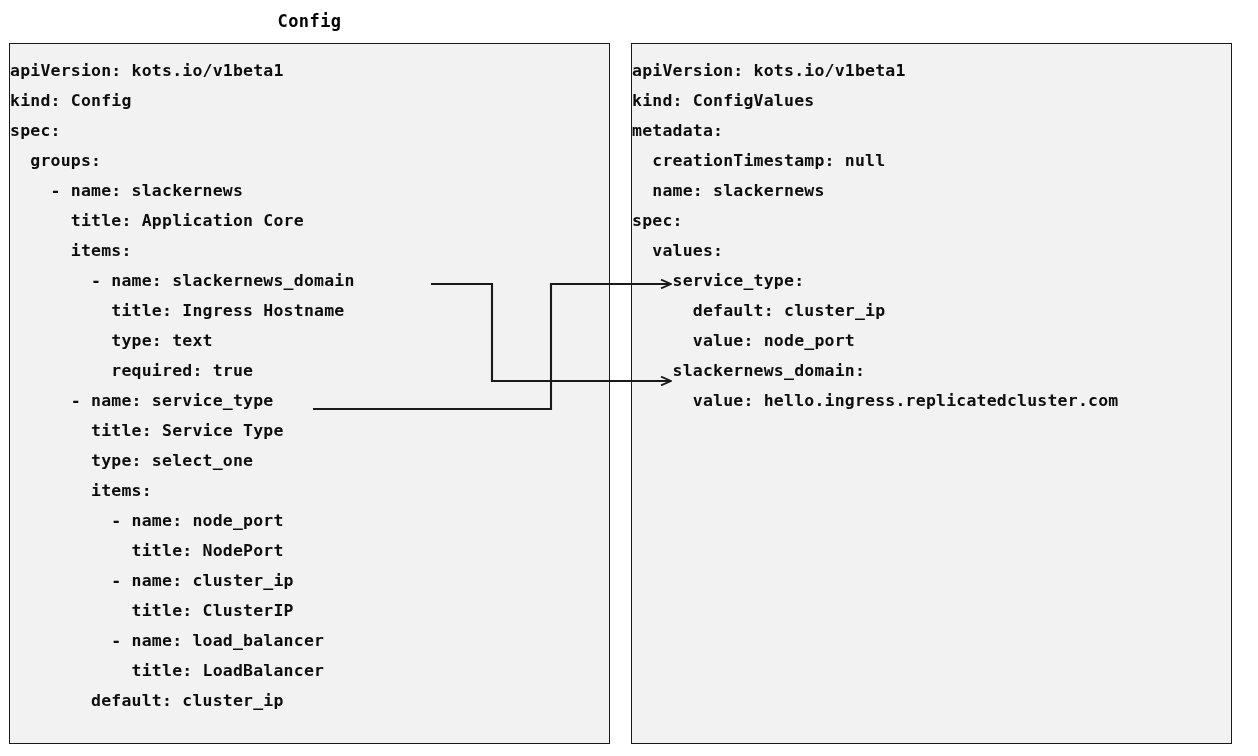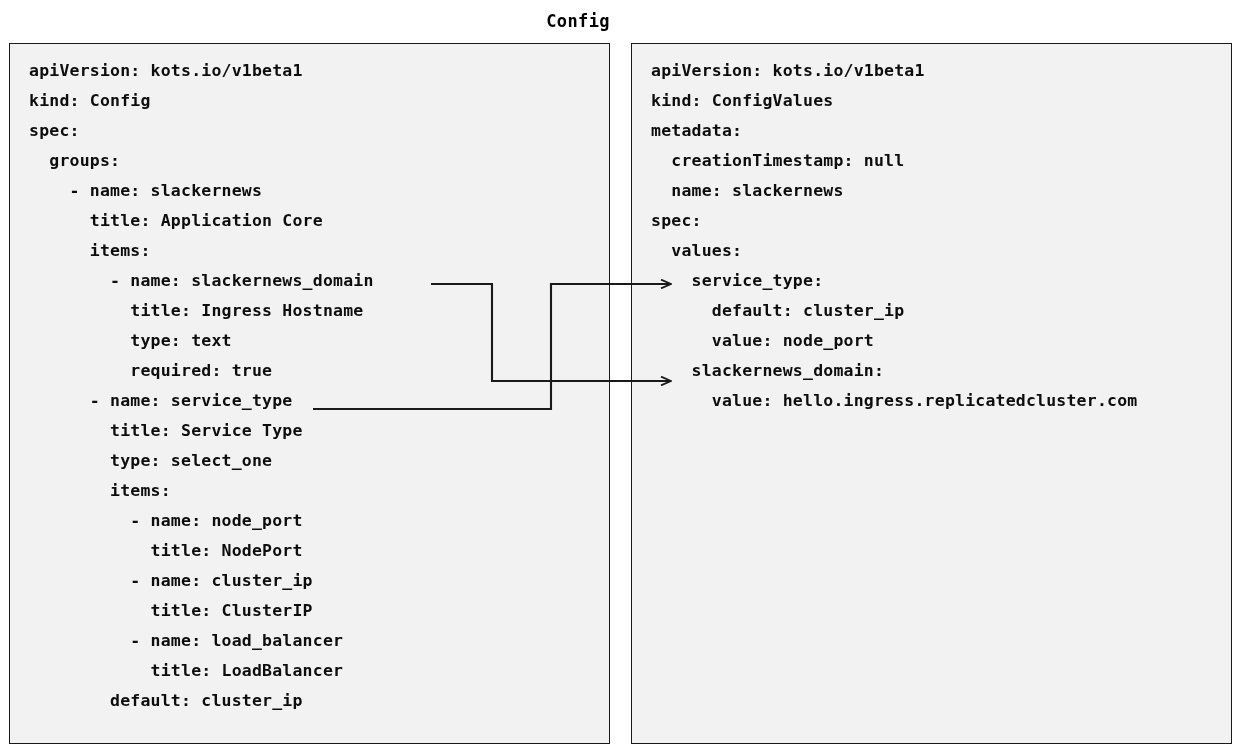--- a/index.html
+++ b/index.html
@@ -25,21 +25,21 @@
   }
 
   
   .panel-title {
     position: absolute;
     font-family: "DejaVu Sans Mono", "Liberation Mono", monospace;
     font-size: 17px;
     font-weight: bold;
     color: #000000;
     letter-spacing: 0.4px;
-    text-align: right;
+    text-align: center;
     white-space: nowrap;
     line-height: 22px;
   }
   #title-config {
     left: 9px;
     top: 10px;
     width: 601px;
   }
   #title-configvalues {
     left: 631px;
@@ -63,21 +63,21 @@
   }
   #panel-configvalues {
     left: 631px;
     top: 43px;
     width: 601px;
     height: 701px;
   }
 
   .code-lines {
     position: absolute;
-    left: 19px;
+    left: 0;
     top: 12px;
     right: 0;
     font-family: "DejaVu Sans Mono", "Liberation Mono", monospace;
     font-size: 16.5px;
     font-weight: bold;
     color: #0d0d0d;
     line-height: 30px;
     letter-spacing: 0.2px;
     white-space: pre;
   }

